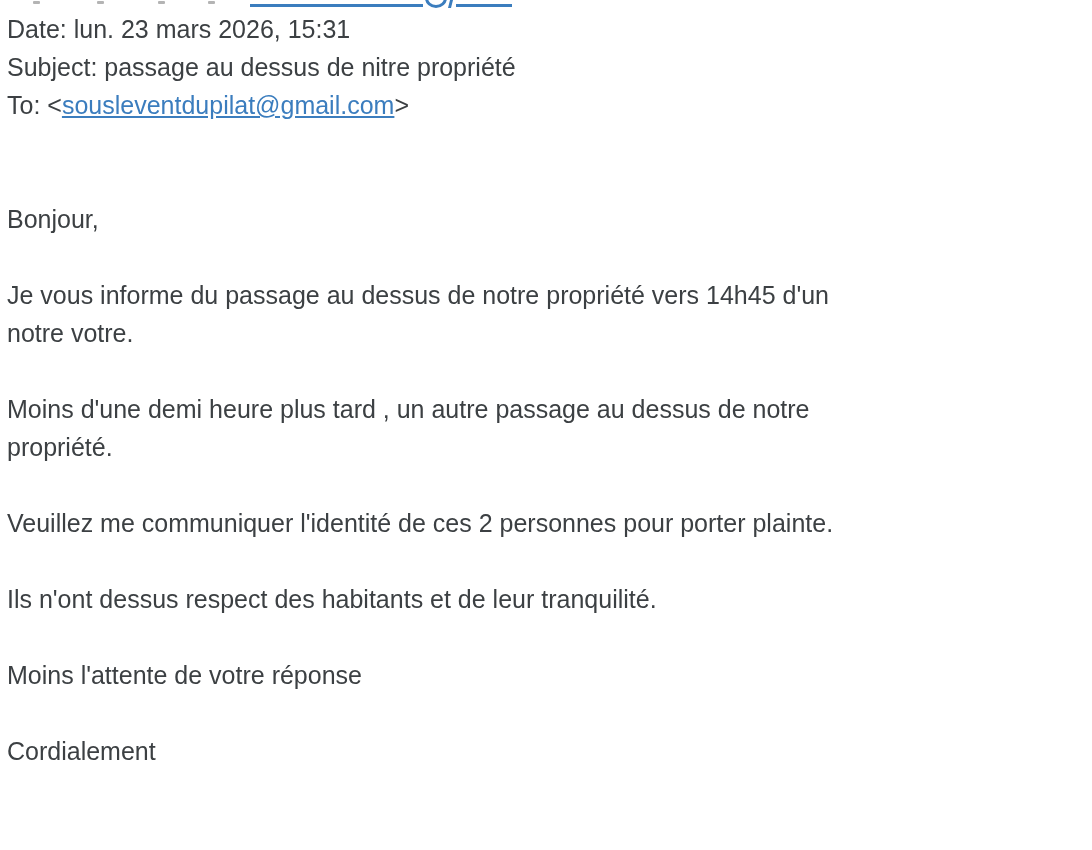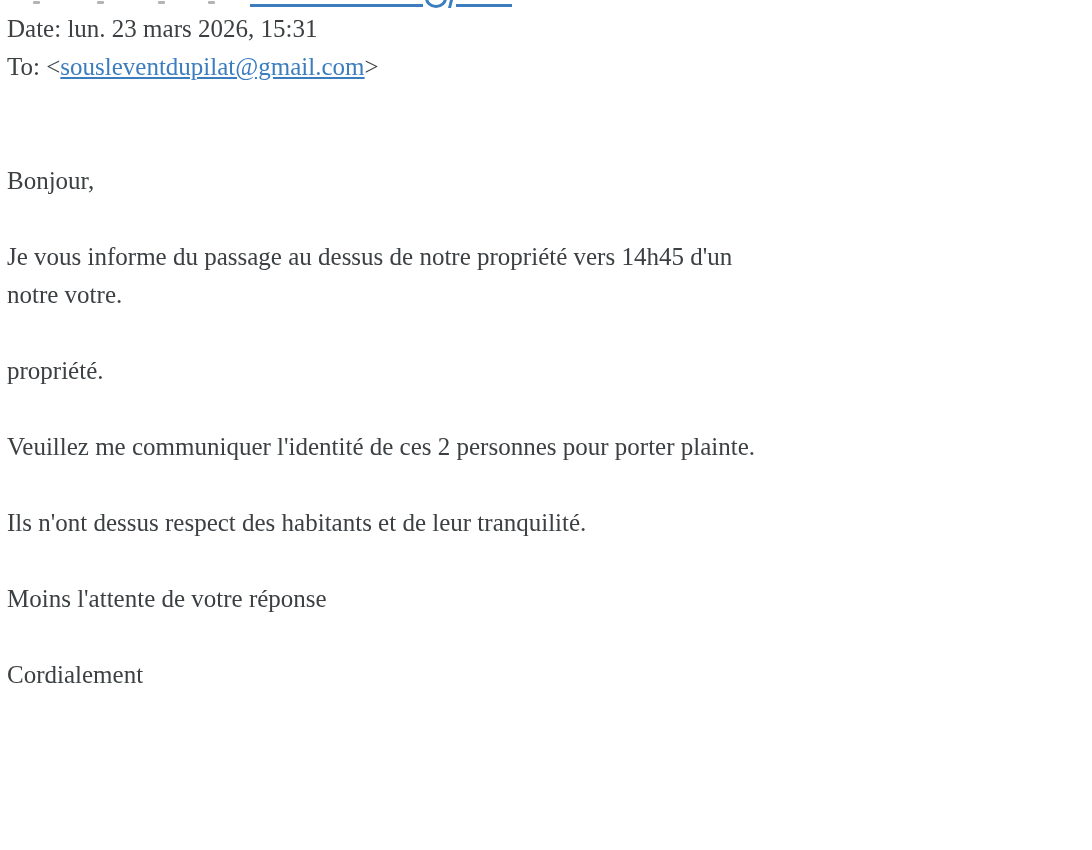--- a/index.html
+++ b/index.html
@@ -10,21 +10,21 @@
     --fragment_gray: #b4b4b4;
   }
   * { margin: 0; padding: 0; box-sizing: border-box; }
   html, body { background: var(--background); }
   #screen {
     position: relative;
     width: 1048px;
     height: 850px;
     background: var(--background);
     overflow: hidden;
-    font-family: Liberation Serif, serif;
+    font-family: Liberation Sans, sans-serif;
     color: var(--text);
   }
   
   .clipped-line { position: absolute; top: 0; left: 0; width: 1092px; height: 10px; }
   .speck {
     position: absolute; top: 1px; height: 3px; width: 7px;
     background: var(--fragment_gray); border-radius: 1px;
   }
   .blue-underline {
     position: absolute; top: 4px; height: 3px;
@@ -62,33 +62,35 @@
     <span class="blue-underline" style="left:250px; width:173px"></span>
     <span class="at-bowl"></span>
     <span class="at-tail"></span>
     <span class="blue-underline" style="left:456px; width:56px"></span>
   </div>
 
   <div class="content">
 
     <div class="header-block">
       <div class="line">Date: lun. 23 mars 2026, 15:31</div>
+      <div class="line">Subject: passage au dessus de nitre propriété</div>
       <div class="line"><span>To: &lt;</span><a class="email-link">sousleventdupilat@gmail.com</a><span>&gt;</span></div>
     </div>
 
     <div class="para">
       <div class="line">Bonjour,</div>
     </div>
 
     <div class="para">
       <div class="line">Je vous informe du passage au dessus de notre propriété vers 14h45 d'un</div>
       <div class="line">notre votre.</div>
     </div>
 
     <div class="para">
+      <div class="line">Moins d'une demi heure plus tard , un autre passage au dessus de notre</div>
       <div class="line">propriété.</div>
     </div>
 
     <div class="para">
       <div class="line">Veuillez me communiquer l'identité de ces 2 personnes pour porter plainte.</div>
     </div>
 
     <div class="para">
       <div class="line">Ils n'ont dessus respect des habitants et de leur tranquilité.</div>
     </div>

